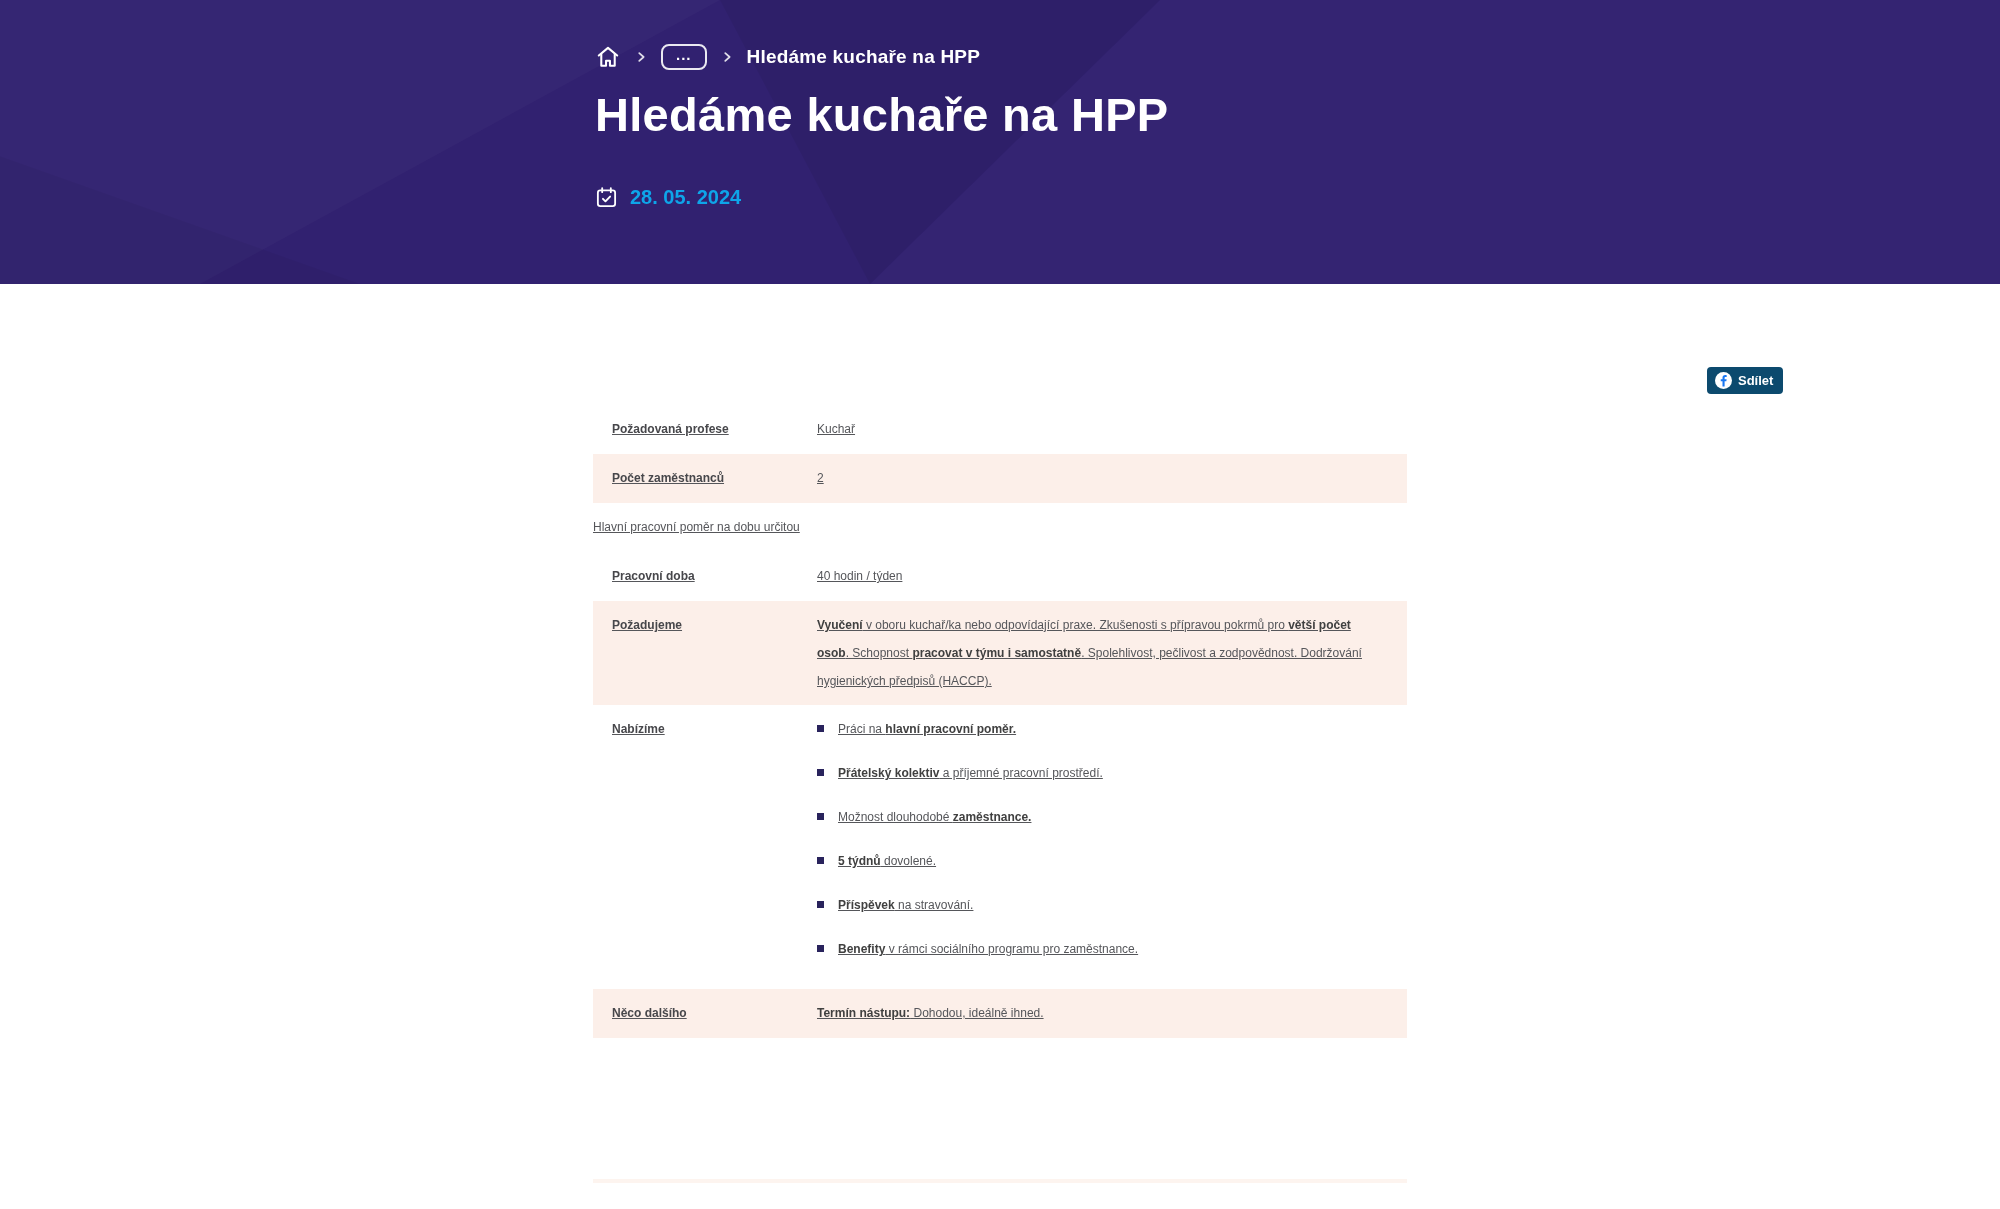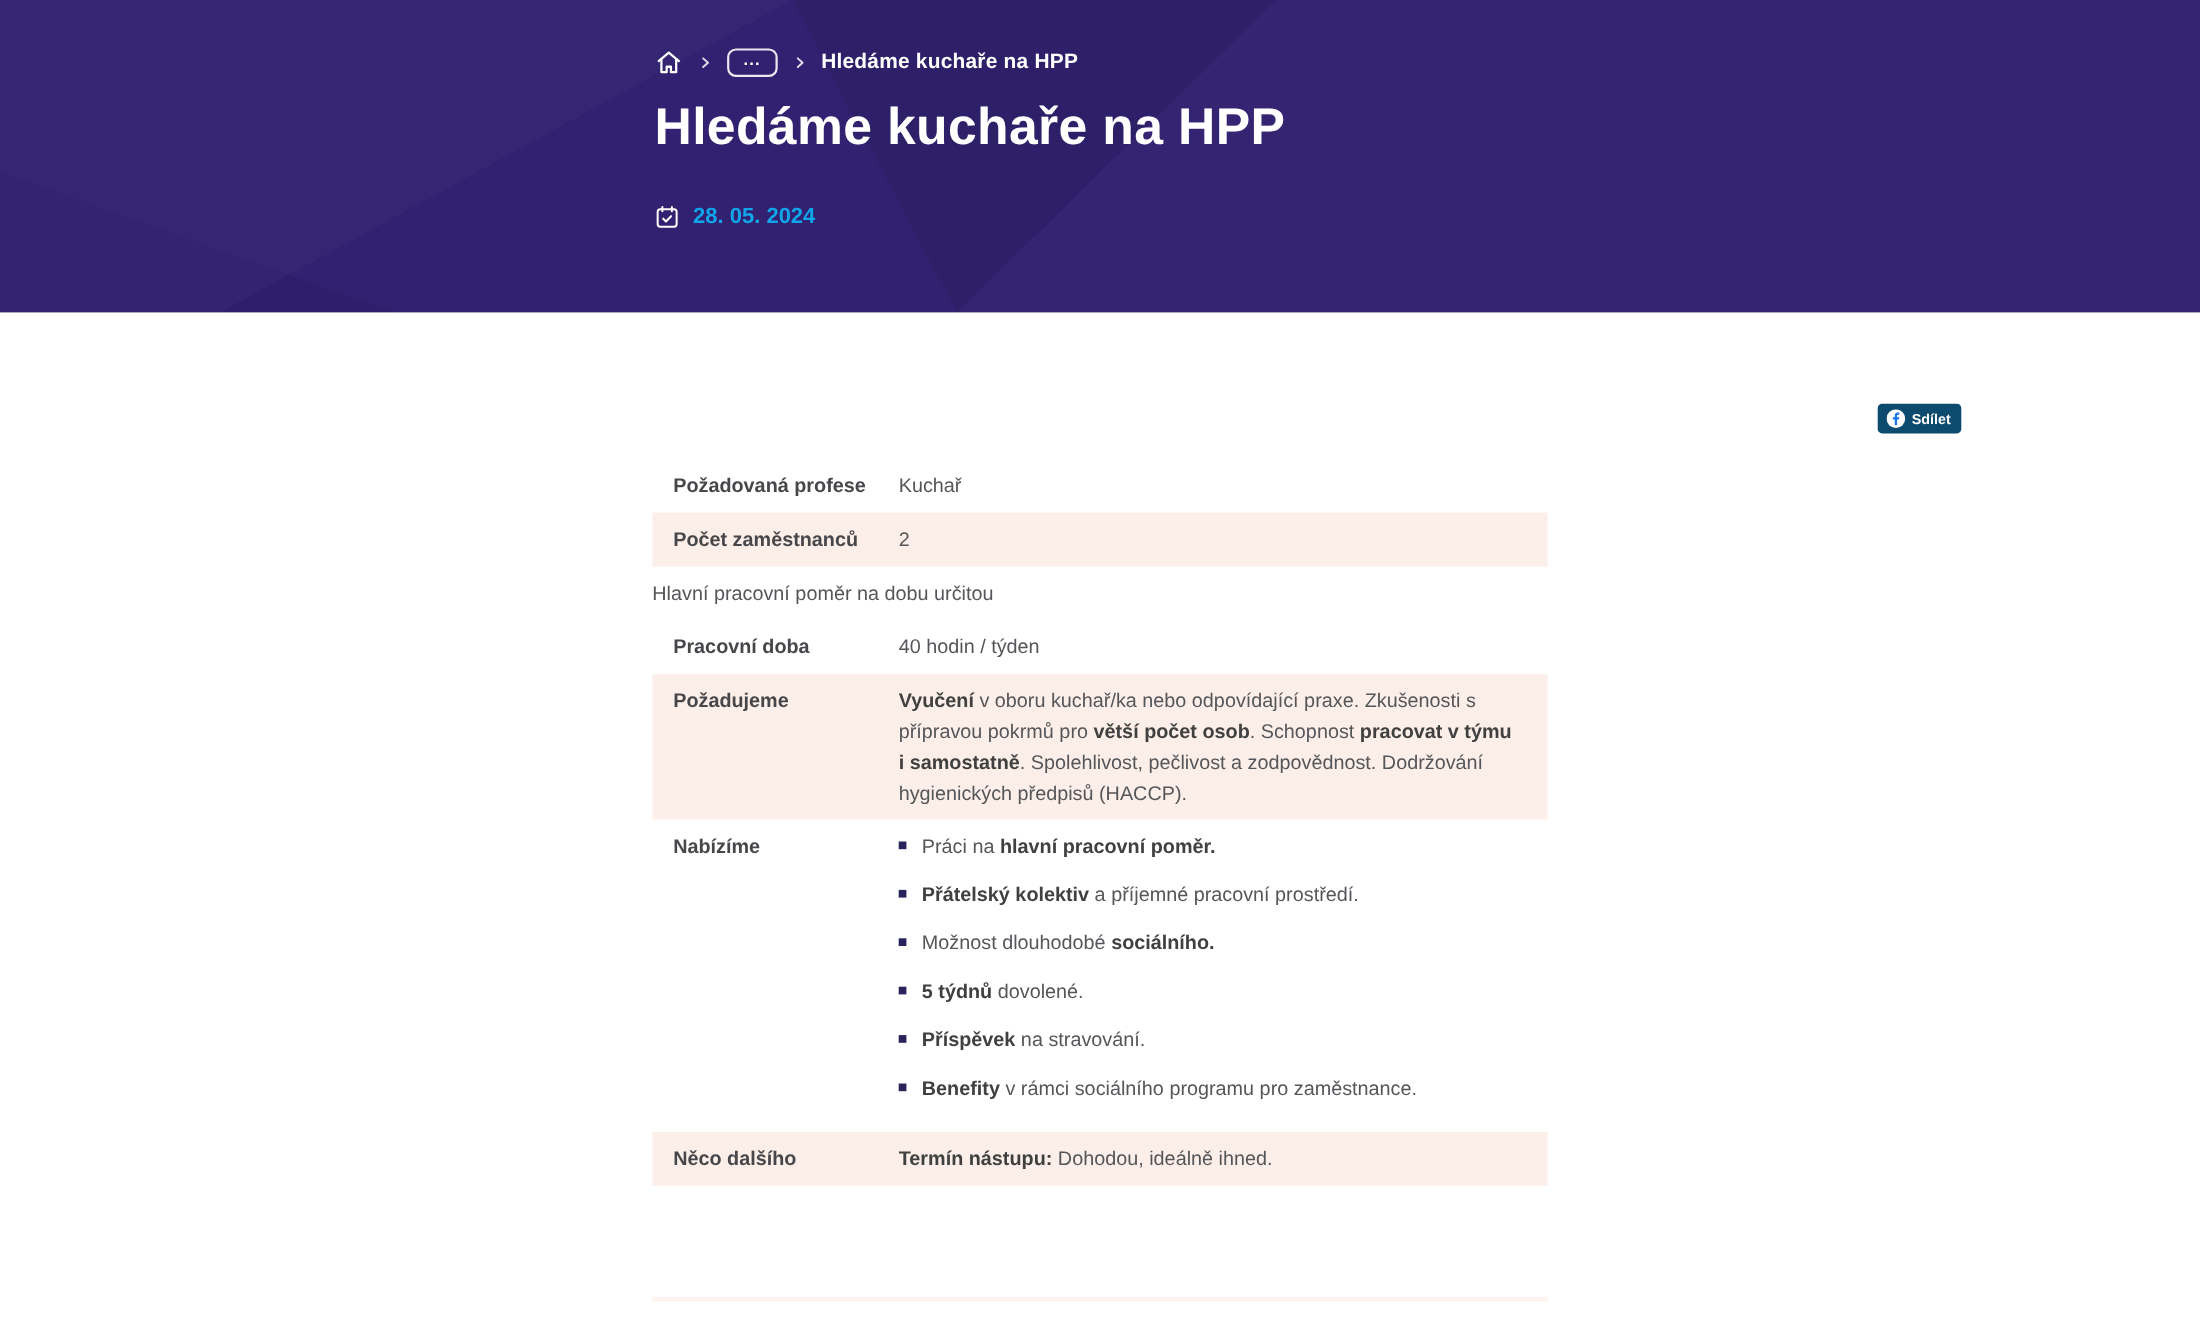--- a/index.html
+++ b/index.html
@@ -60,23 +60,23 @@
   .share-btn {
     position:absolute; left:1707px; top:367px;
     height:27px; padding:0 10px 0 8px;
     display:flex; align-items:center; gap:6px;
     background:#0c4a6e; border:none; border-radius:4px;
     color:#ffffff; font-family:"Liberation Sans", sans-serif;
     font-size:13px; font-weight:700; cursor:pointer;
   }
 
   .job-table {
-    position:absolute; left:593px; top:417px;
+    position:absolute; left:593px; top:405px;
     width:814px;
-    font-size:18px; line-height:28px;
+    font-size:12px; line-height:28px;text-decoration:underline;
   }
   .row {
     display:flex; align-items:flex-start;
     min-height:49px;
     padding:10px 0;
   }
   .row.shaded { background:#fcefe9; }
   .cell.label {
     flex:0 0 224px;
     padding-left:19px; padding-right:14px;
@@ -193,21 +193,21 @@
             <li>
               <span class="bullet-square"></span>
               <span><span>Práci na </span><strong>hlavní pracovní poměr.</strong></span>
             </li>
             <li>
               <span class="bullet-square"></span>
               <span><strong>Přátelský kolektiv</strong><span> a příjemné pracovní prostředí.</span></span>
             </li>
             <li>
               <span class="bullet-square"></span>
-              <span><span>Možnost dlouhodobé </span><strong>sociálního.</strong></span>
+              <span><span>Možnost dlouhodobé </span><strong>zaměstnance.</strong></span>
             </li>
             <li>
               <span class="bullet-square"></span>
               <span><strong>5 týdnů</strong><span> dovolené.</span></span>
             </li>
             <li>
               <span class="bullet-square"></span>
               <span><strong>Příspěvek</strong><span> na stravování.</span></span>
             </li>
             <li>

